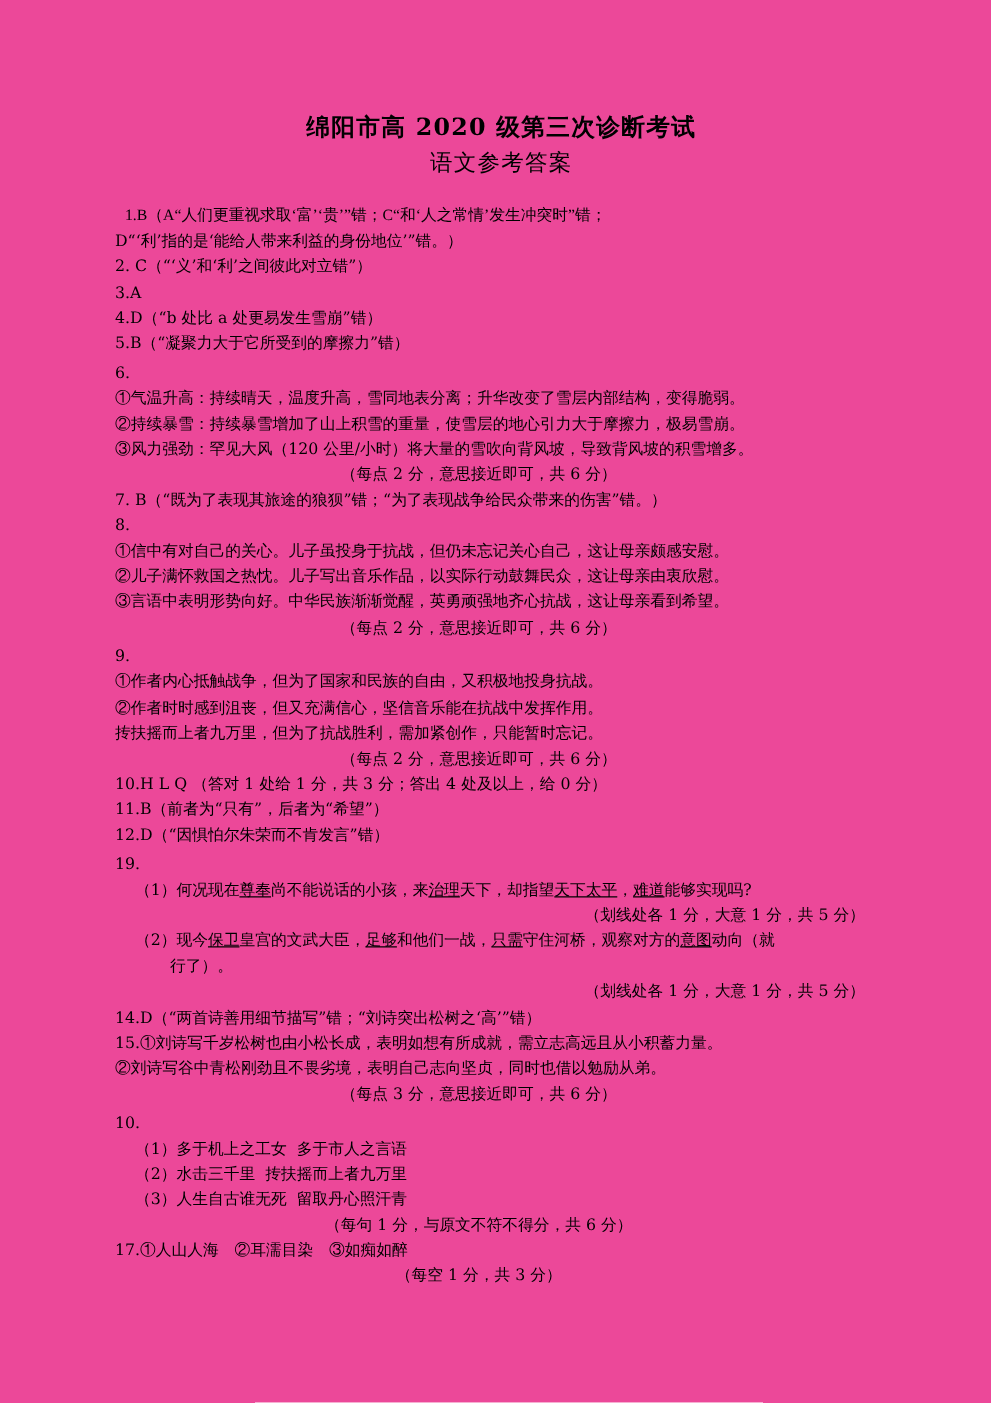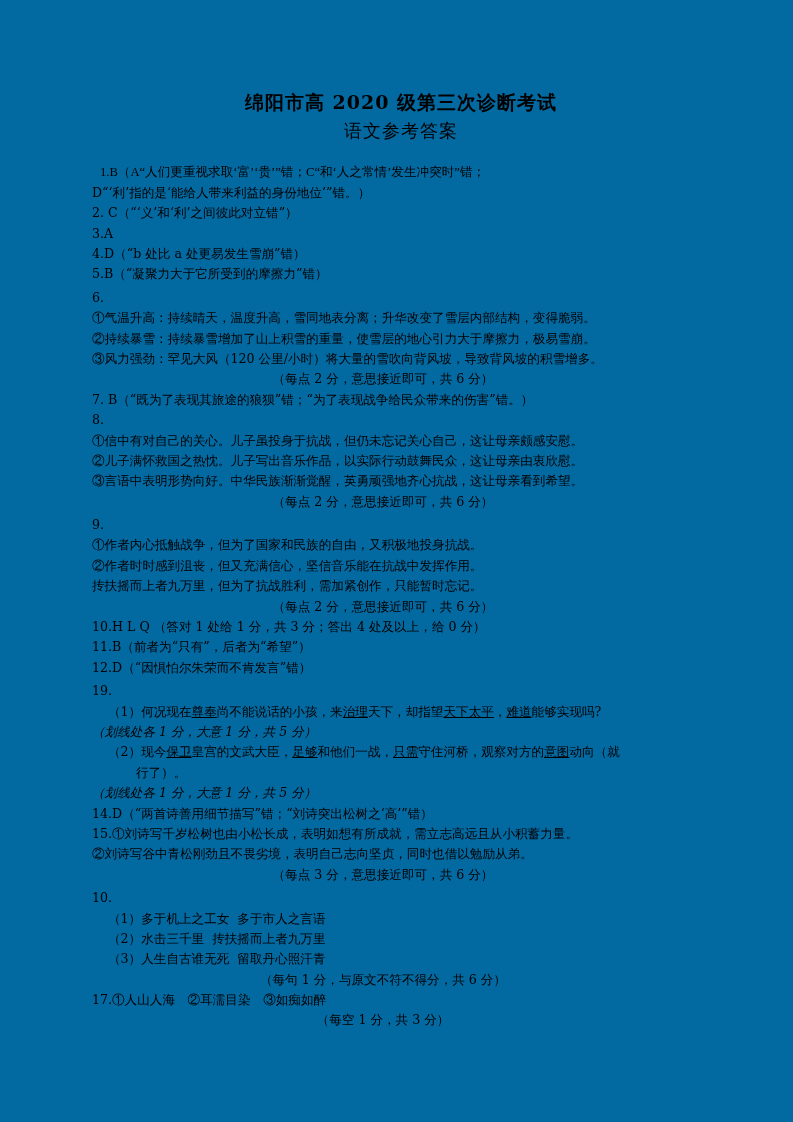--- a/index.html
+++ b/index.html
@@ -4,21 +4,21 @@
 <style>
   html, body {
     margin: 0;
     padding: 0;
     background: #ffffff;
   }
   .page {
     width: 793px;
     height: 1122px;
     position: relative;
-    background: #0369a1;
+    background: #ec4899;
     font-family: "DejaVu Serif", "Liberation Serif", serif;
     color: #000000;
     overflow: hidden;
   }
   .content {
     position: absolute;
     left: 92px;
     top: 88px;
     width: 618px;
   }
@@ -49,22 +49,22 @@
   }
   .ln.indent1 { padding-left: 8px; font-family: Liberation Serif, serif; }
   .ln.indent2 { padding-left: 16px; }
   .ln.indent4 { padding-left: 44px; }
   .gap-xs { height: 3px; }
   .right {
     text-align: center;
     padding-right: 36px;
   }
   .right-2 {
+    text-align: right;
     padding-right: 18px;
-    font-style: italic;
   }
   .u { text-decoration: underline; }
 </style>
 </head>
 <body>
 
 <div class="page">
   <div class="content">
 
     <div class="title-block">

